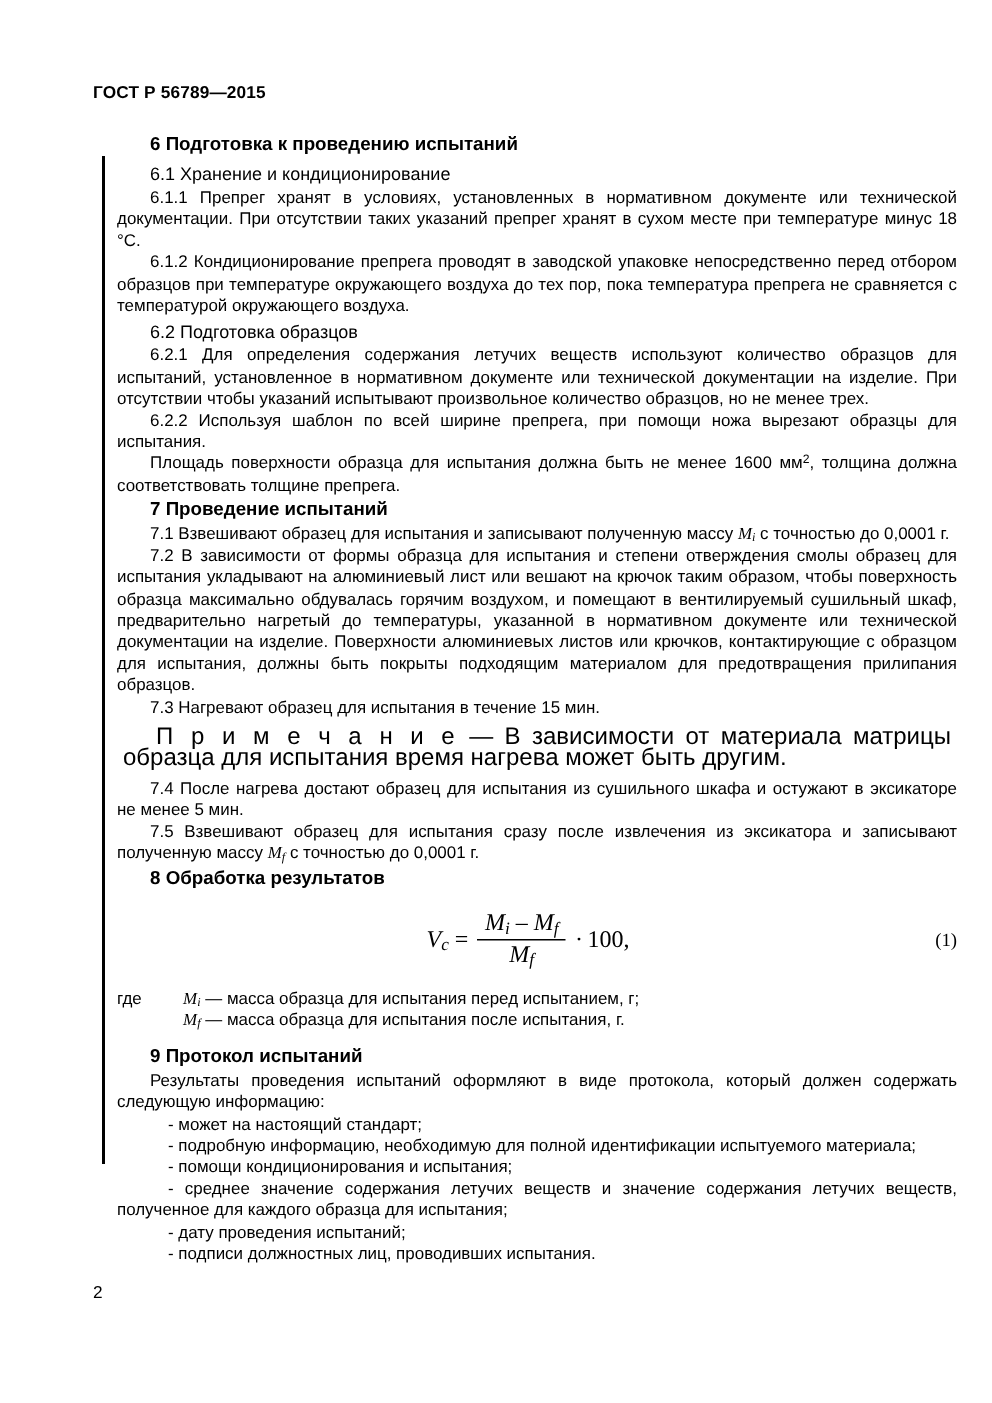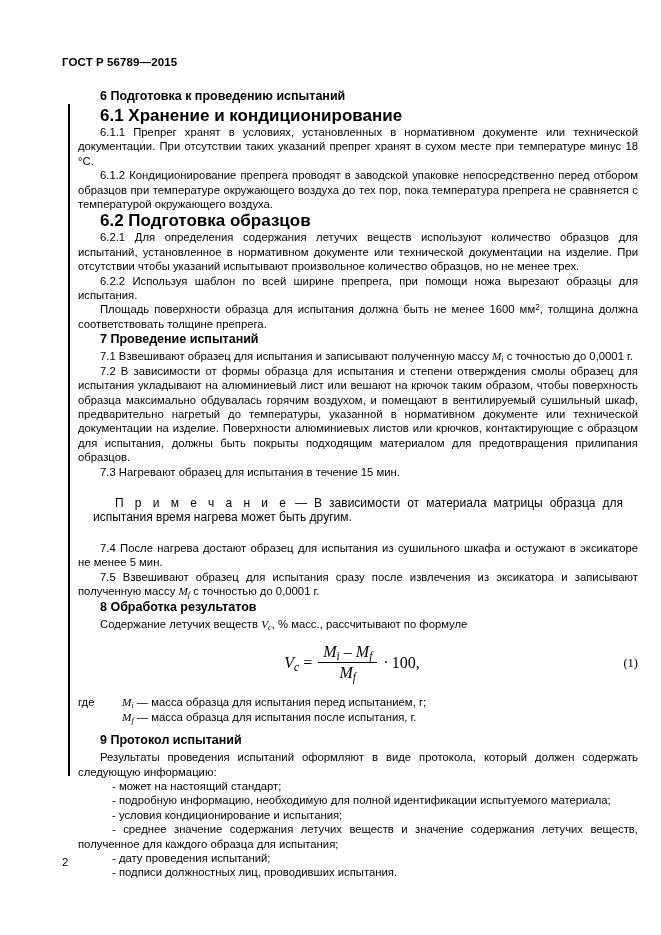--- a/index.html
+++ b/index.html
@@ -50,39 +50,39 @@
   }
 
   h1.sec {
     font-size: 12.5px;
     font-weight: bold;
     margin: 0;
     padding: 0 0 1px 22px;
     line-height: 17px;
   }
   h2.sub {
-    font-size: 17px;
-    font-weight: bold;
+    font-size: 12px;
+    font-weight: normal;
     margin: 0;
     padding: 2px 0 1px 22px;
     line-height: 16px;
   }
   p.para {
     font-size: 11.3px;
     line-height: 14.4px;
     margin: 0;
     padding: 0;
     text-align: justify;
     text-indent: 22px;
     hyphens: manual;
   }
   p.note {
-    font-size: 12px;
+    font-size: 16px;
     line-height: 14px;
-    margin: 15px;
+    margin: 4px;
     padding: 2px 0 2px 0;
     text-align: justify;
     text-indent: 22px;
   }
   .note .sp {
     letter-spacing: 2.1px;
   }
   p.bullet {
     font-size: 11.3px;
     line-height: 14.4px;
@@ -212,21 +212,20 @@
 
     <h1 class="sec">7 Проведение испытаний</h1>
     <p class="para"><span>7.1 Взвешивают образец для испытания и записывают полученную массу </span><span class="mathvar">M</span><sub class="mathvar">i</sub><span> с точностью до 0,0001 г.</span></p>
     <p class="para">7.2 В зависимости от формы образца для испытания и степени отверждения смолы образец для испытания укладывают на алюминиевый лист или вешают на крючок таким образом, чтобы поверхность образца максимально обдувалась горячим воздухом, и помещают в вентилируемый сушильный шкаф, предварительно нагретый до температуры, указанной в нормативном документе или технической документации на изделие. Поверхности алюминиевых листов или крючков, контактирующие с образцом для испытания, должны быть покрыты подходящим материалом для предотвращения прилипания образцов.</p>
     <p class="para">7.3 Нагревают образец для испытания в течение 15 мин.</p>
     <p class="note"><span class="sp">П р и м е ч а н и е</span><span> — В зависимости от материала матрицы образца для испытания время нагрева может быть другим.</span></p>
     <p class="para">7.4 После нагрева достают образец для испытания из сушильного шкафа и остужают в эксикаторе не менее 5 мин.</p>
     <p class="para"><span>7.5 Взвешивают образец для испытания сразу после извлечения из эксикатора и записывают полученную массу </span><span class="mathvar">M</span><sub class="mathvar">f</sub><span> с точностью до 0,0001 г.</span></p>
 
     <h1 class="sec">8 Обработка результатов</h1>
-    <p class="para"><span>Содержание летучих веществ </span><span class="mathvar">V</span><sub class="mathvar">c</sub><span>, % масс., рассчитывают по формуле</span></p>
 
     <div class="formula-row">
       <div class="formula">
         <span class="lhs"><span>V</span><sub>c</sub></span>
         <span class="eq">=</span>
         <span class="frac">
           <span class="num"><span>M</span><sub>i</sub><span style="font-style:normal"> </span><span style="font-style:normal">–</span><span style="font-style:normal"> </span><span>M</span><sub>f</sub></span>
           <span class="bar"></span>
           <span class="den"><span>M</span><sub>f</sub></span>
         </span>
@@ -241,21 +240,21 @@
       <div class="where-items">
         <div><span class="mathvar">M</span><sub class="mathvar">i</sub><span> — масса образца для испытания перед испытанием, г;</span></div>
         <div><span class="mathvar">M</span><sub class="mathvar">f</sub><span> — масса образца для испытания после испытания, г.</span></div>
       </div>
     </div>
 
     <h1 class="sec" style="padding-top:8px">9 Протокол испытаний</h1>
     <p class="para">Результаты проведения испытаний оформляют в виде протокола, который должен содержать следующую информацию:</p>
     <p class="bullet">- может на настоящий стандарт;</p>
     <p class="bullet">- подробную информацию, необходимую для полной идентификации испытуемого материала;</p>
-    <p class="bullet">- условия кондиционирование и испытания;</p>
+    <p class="bullet">- помощи кондиционирования и испытания;</p>
     <p class="bullet">- среднее значение содержания летучих веществ и значение содержания летучих веществ, полученное для каждого образца для испытания;</p>
     <p class="bullet">- дату проведения испытаний;</p>
     <p class="bullet">- подписи должностных лиц, проводивших испытания.</p>
 
   </div>
 
   <div class="page-number">2</div>
 
 </div>
 

